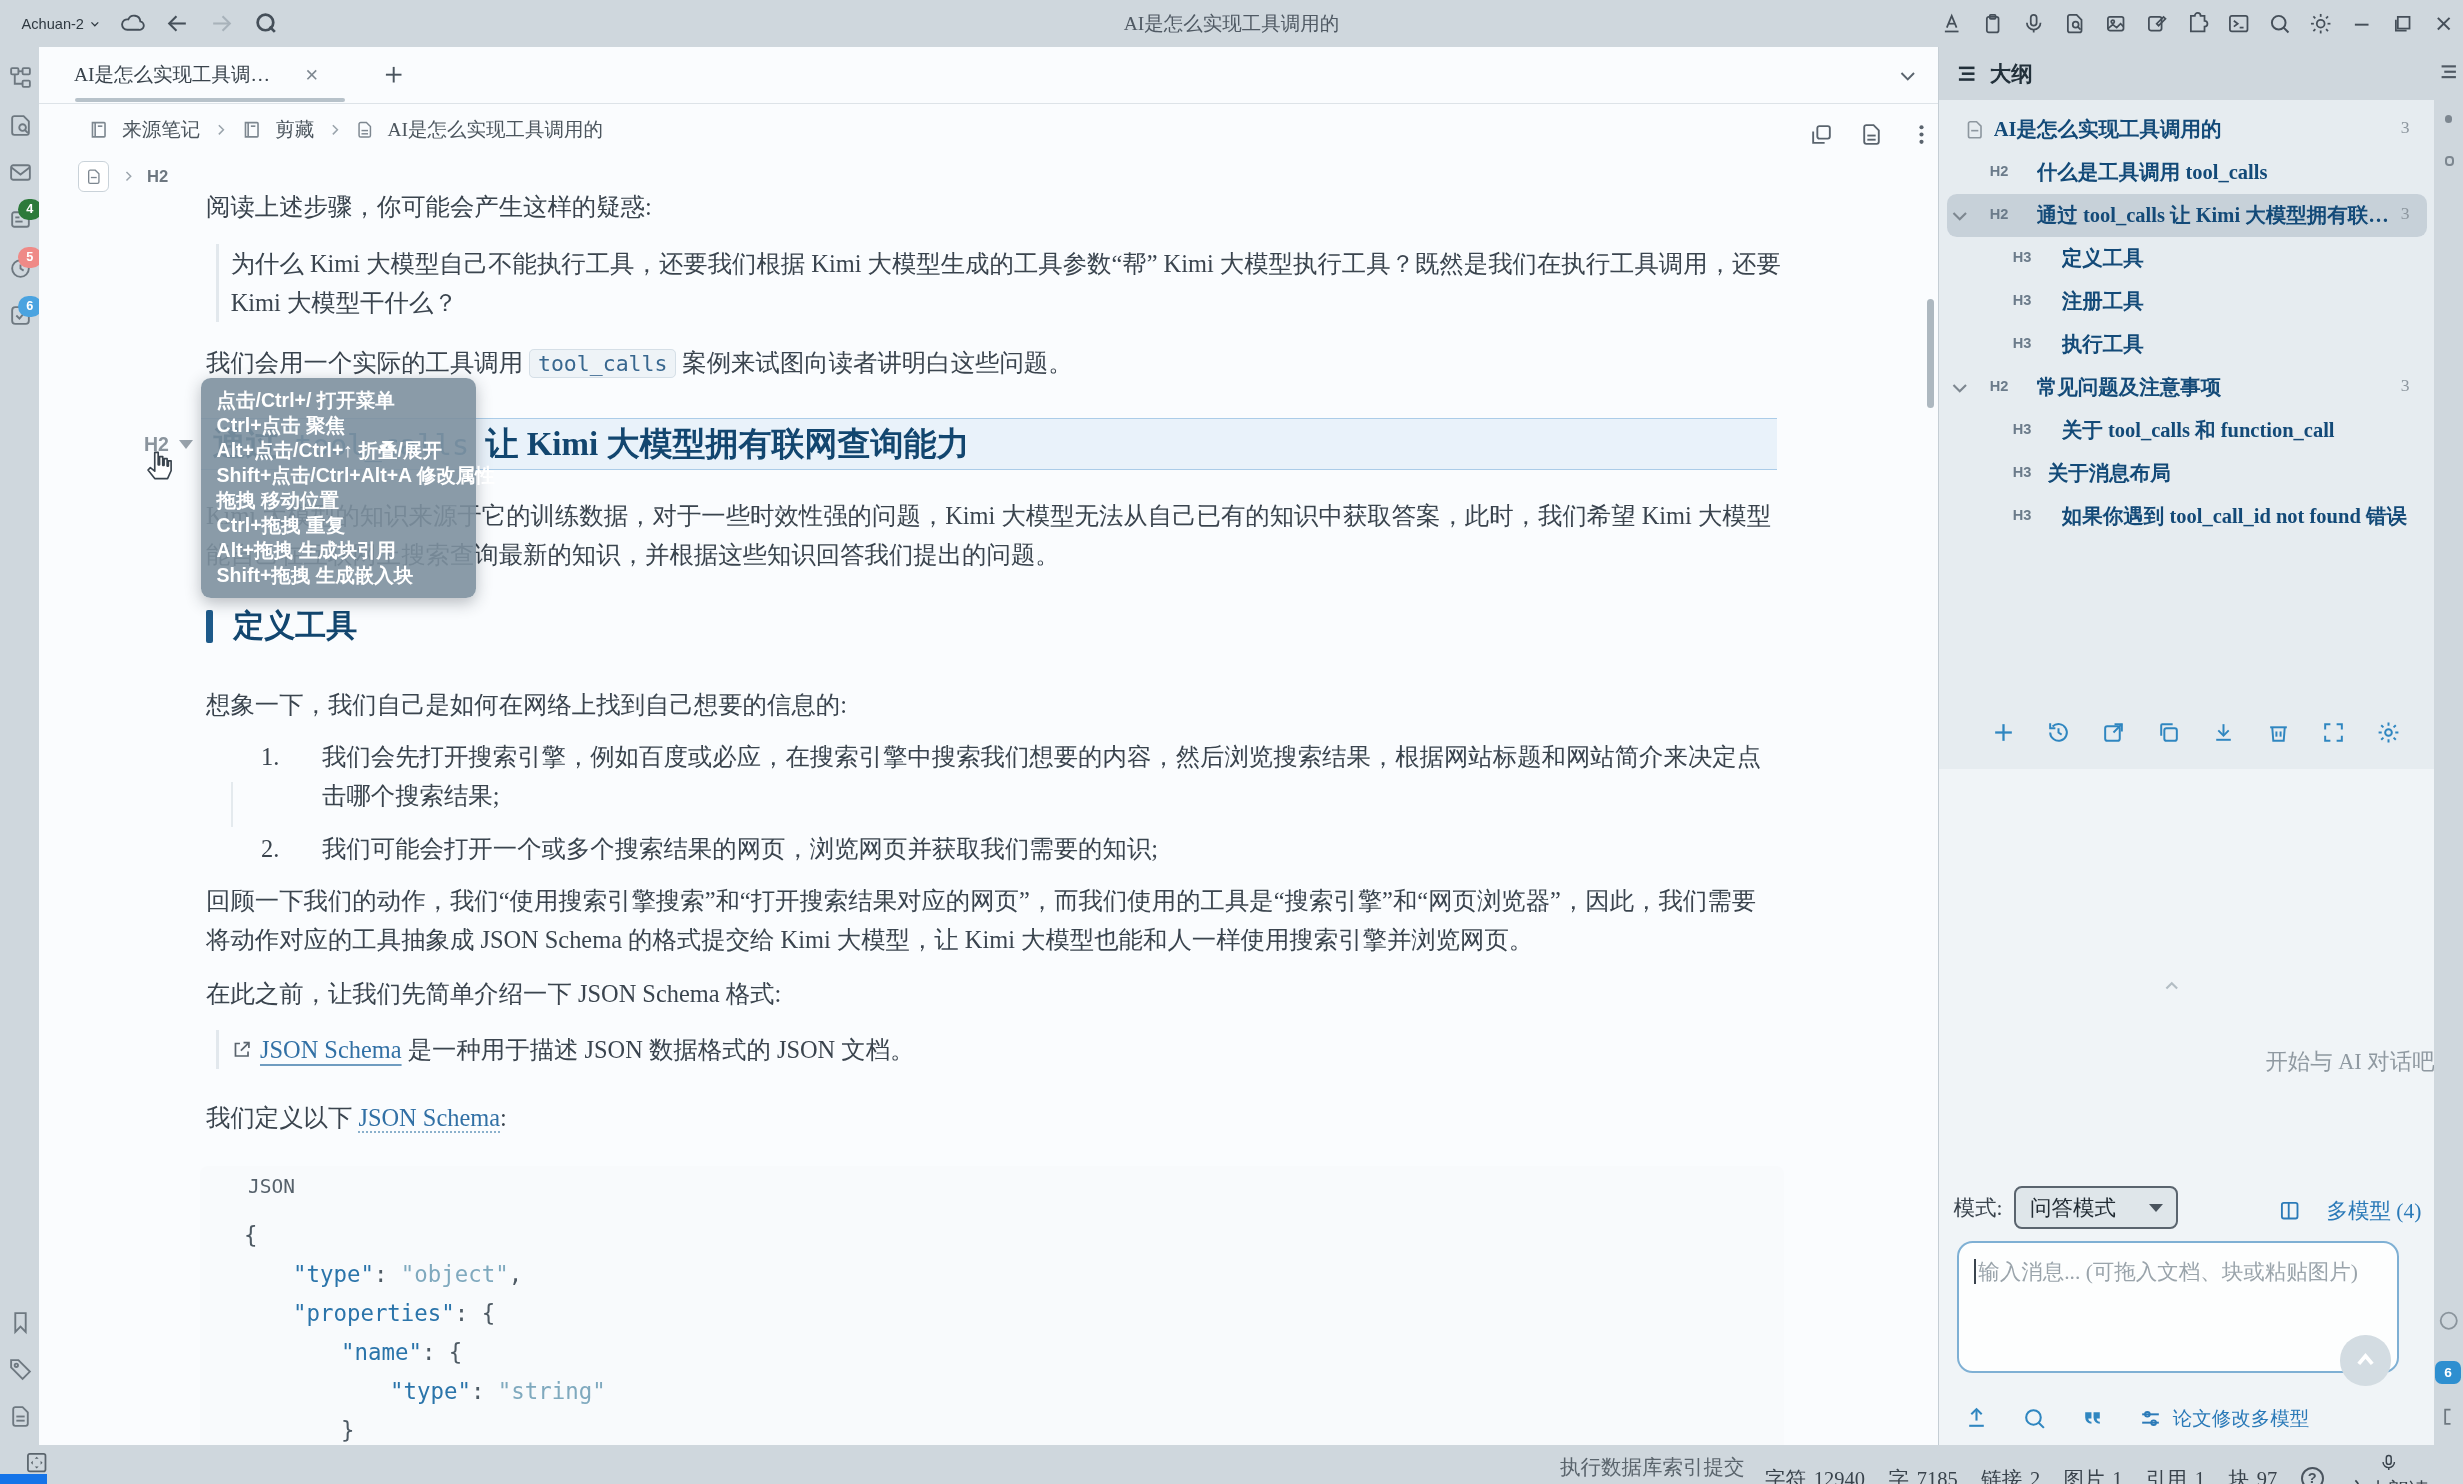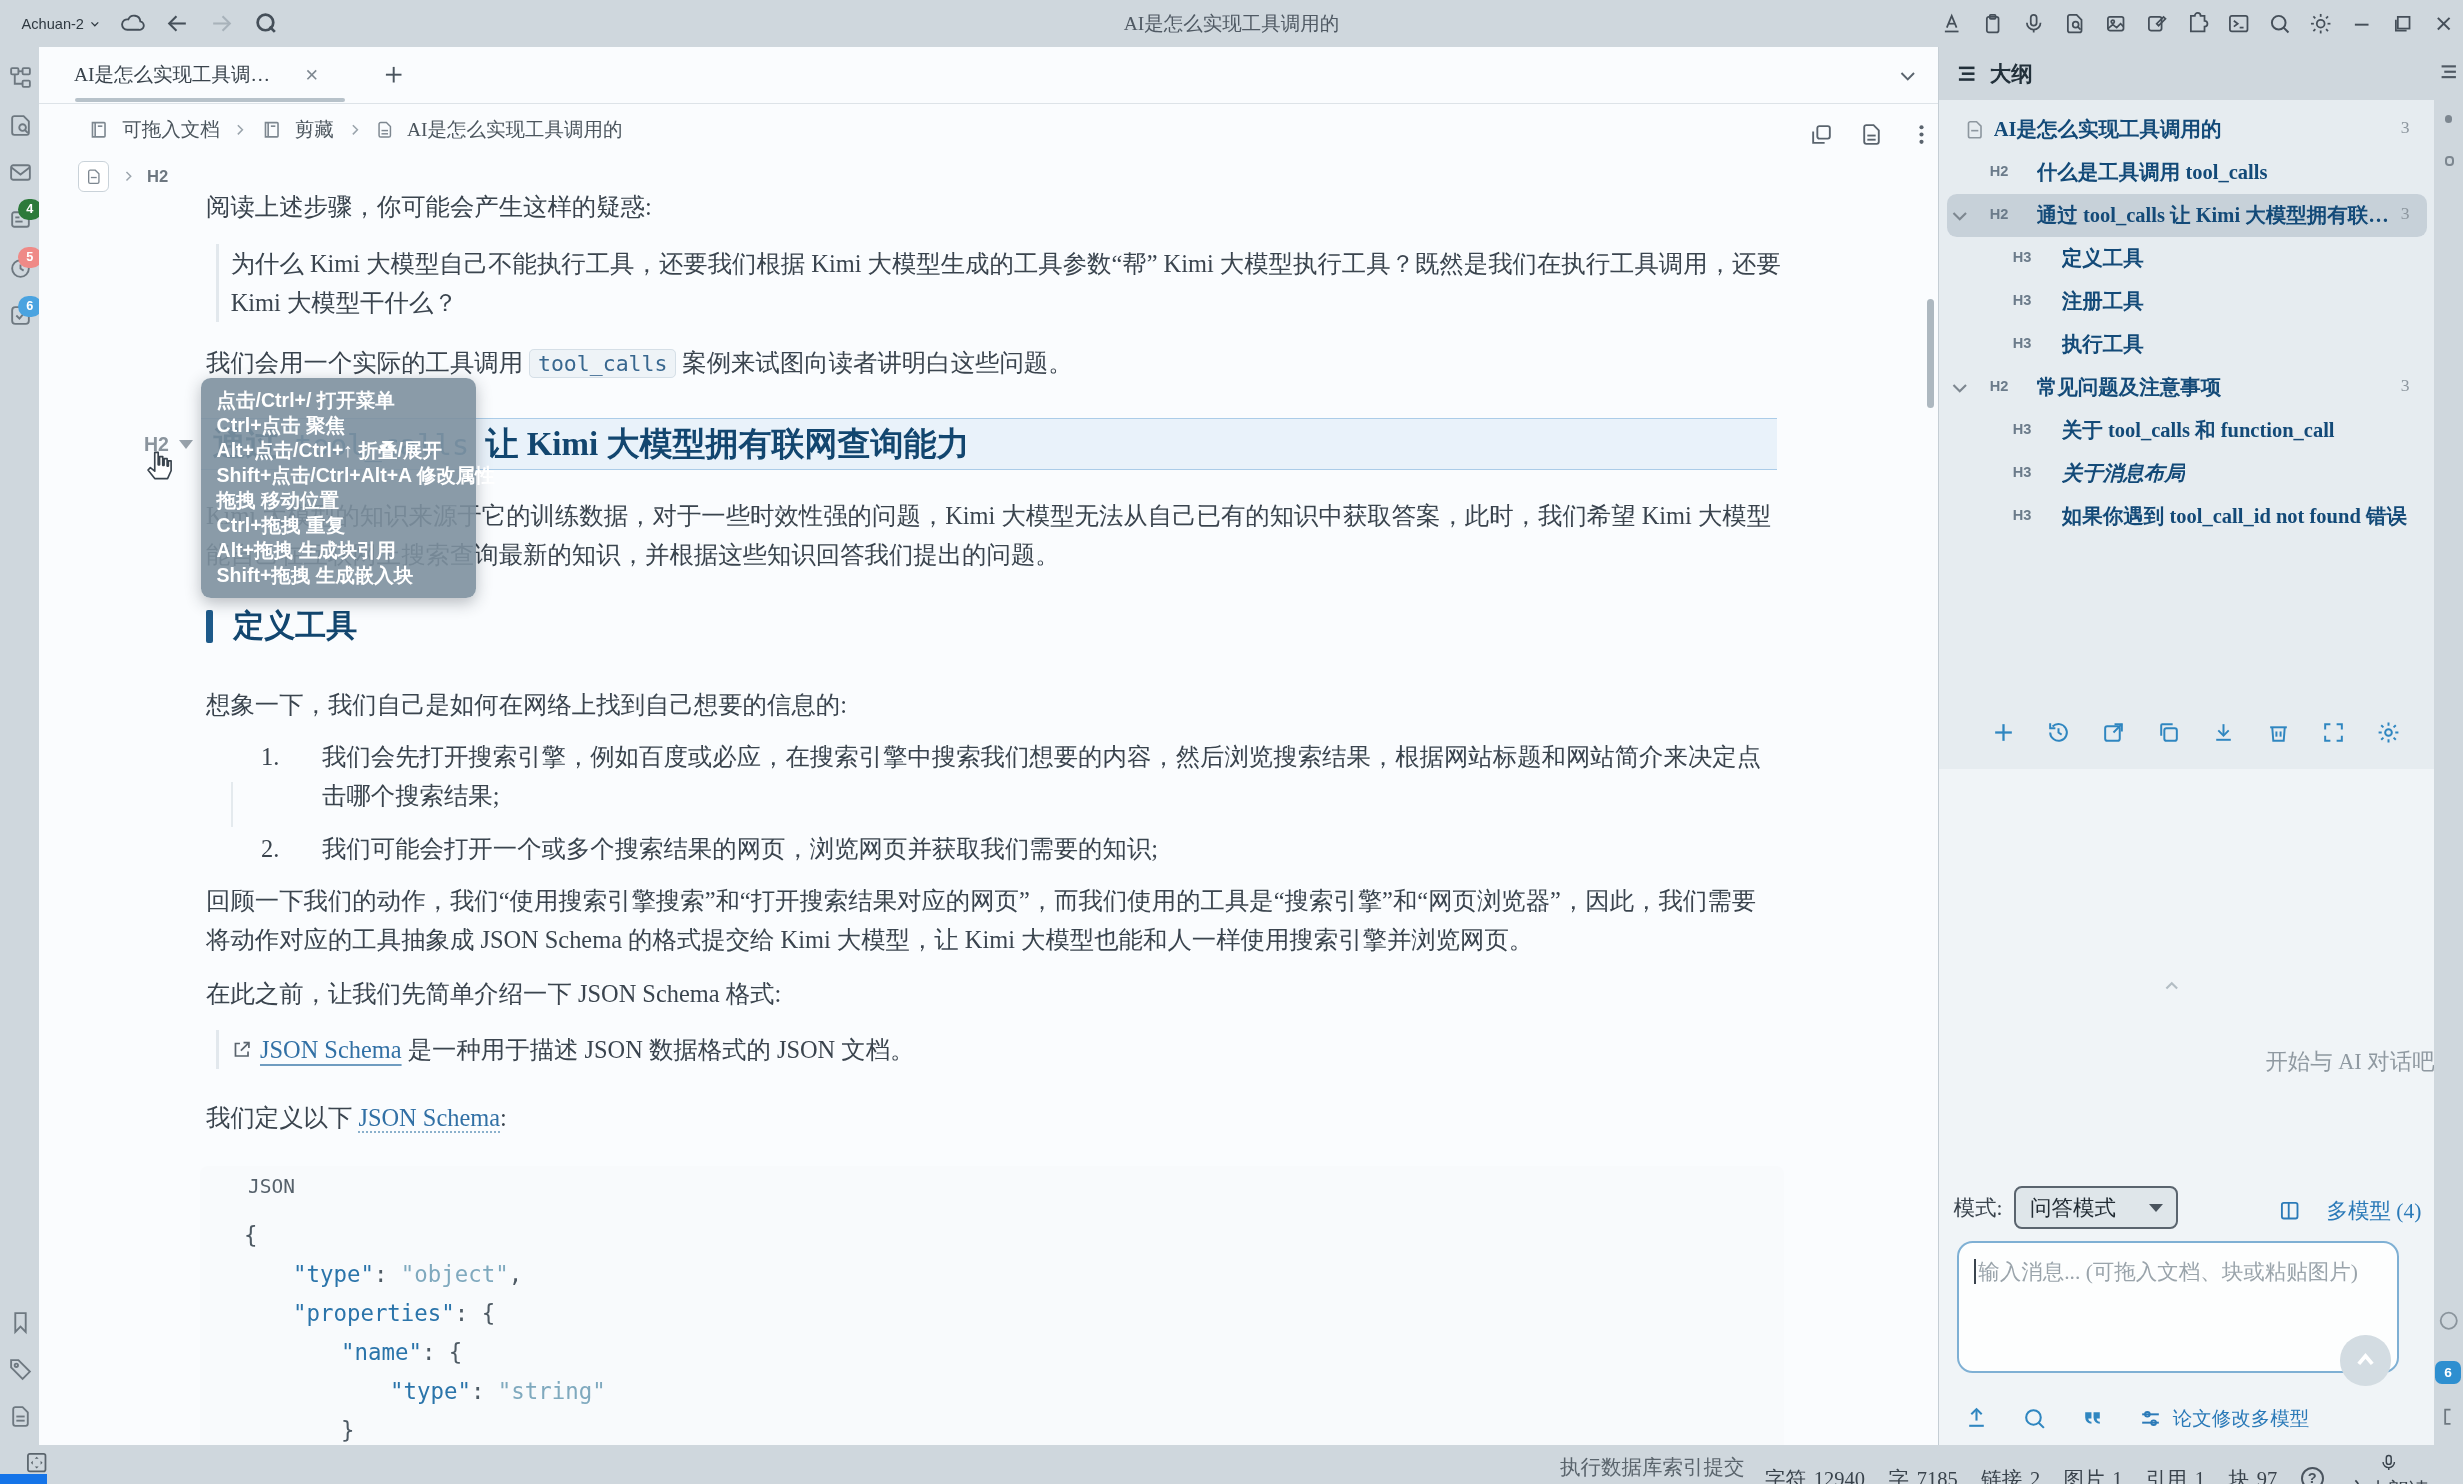--- a/index.html
+++ b/index.html
@@ -284,21 +284,21 @@
           <polyline points="5,9 12,16 19,9"></polyline>
         </svg>
     </div>
 
     <div class="crumbrow">
       <svg width="21.5" height="21.5" viewBox="0 0 24 24" fill="none" stroke="#7d8790" stroke-width="1.8">
           <path d="M5 4h13a1 1 0 0 1 1 1v14a1 1 0 0 1-1 1H5z"></path>
           <line x1="8" y1="4" x2="8" y2="20"></line>
           <line x1="11" y1="8" x2="16" y2="8"></line>
         </svg>
-      <span>可拖入文档</span>
+      <span>来源笔记</span>
       <svg class="crumb-sep" width="15.6" height="15.6" viewBox="0 0 24 24" fill="none" stroke="#9aa4ac" stroke-width="2.4">
           <polyline points="9,5 16,12 9,19"></polyline>
         </svg>
       <svg width="21.5" height="21.5" viewBox="0 0 24 24" fill="none" stroke="#7d8790" stroke-width="1.8">
           <path d="M5 4h13a1 1 0 0 1 1 1v14a1 1 0 0 1-1 1H5z"></path>
           <line x1="8" y1="4" x2="8" y2="20"></line>
           <line x1="11" y1="8" x2="16" y2="8"></line>
         </svg>
       <span>剪藏</span>
       <svg class="crumb-sep" width="15.6" height="15.6" viewBox="0 0 24 24" fill="none" stroke="#9aa4ac" stroke-width="2.4">
@@ -469,21 +469,21 @@
           <span class="ol-badge" style="left: 43px;">H2</span>
           <span class="ol-txt" style="left: 90px;">常见问题及注意事项</span>
           <span class="ol-cnt">3</span>
         </div>
         <div class="ol-row">
           <span class="ol-badge" style="left: 66px;">H3</span>
           <span class="ol-txt" style="left: 115px;">关于 tool_calls 和 function_call</span>
         </div>
         <div class="ol-row">
           <span class="ol-badge" style="left: 66px;">H3</span>
-          <span class="ol-txt" style="left: 115px; font-style: italic;">关于消息布局</span>
+          <span class="ol-txt" style="left: 101px;">关于消息布局</span>
         </div>
         <div class="ol-row">
           <span class="ol-badge" style="left: 66px;">H3</span>
           <span class="ol-txt" style="left: 115px;">如果你遇到 tool_call_id not found 错误</span>
         </div>
       </div>
 
     <div class="panel-tools">
       <svg class="ico" viewBox="0 0 24 24" fill="none" stroke="currentColor" stroke-width="2.2">
           <line x1="12" y1="4" x2="12" y2="20"></line>

